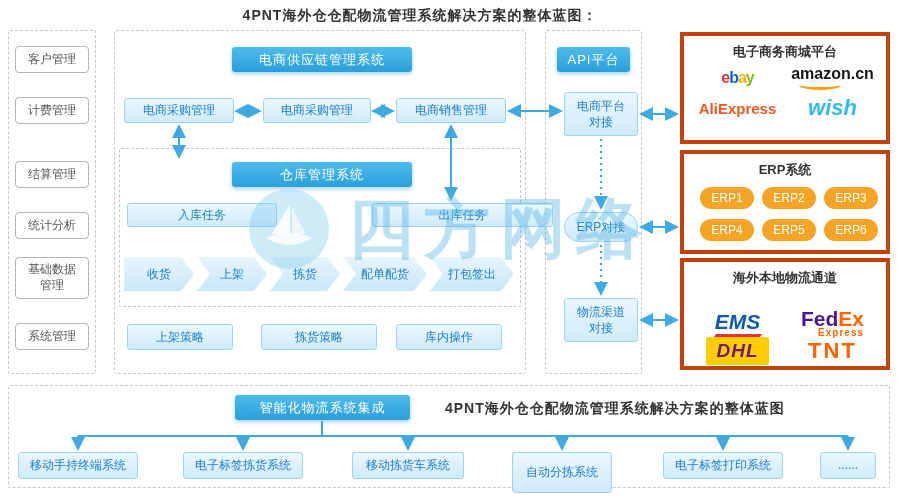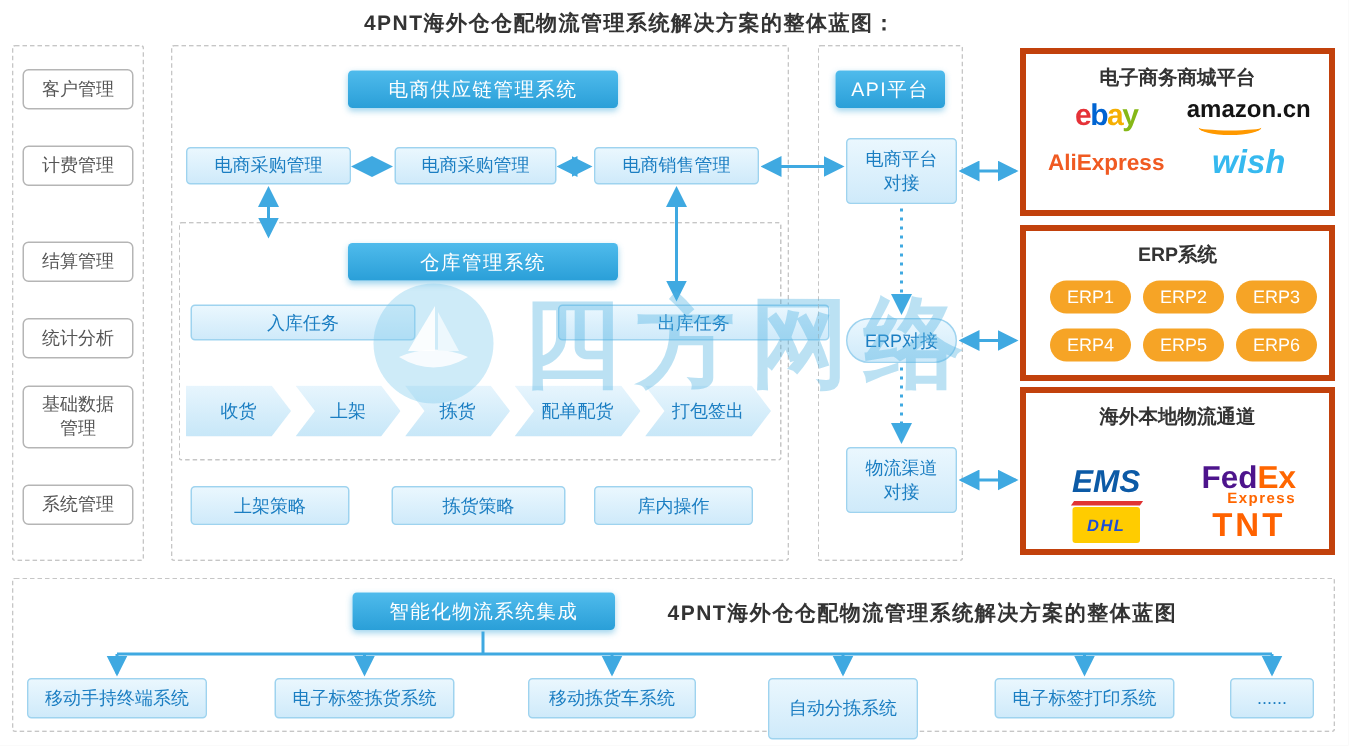--- a/index.html
+++ b/index.html
@@ -21,35 +21,35 @@
   .chev-first{clip-path:polygon(0 0,calc(100% - 13px) 0,100% 50%,calc(100% - 13px) 100%,0 100%);}
   .panel{border:4px solid #c2410c;background:#fff;display:flex;flex-direction:column;padding:7px 6px 16px;}
   .panel-title{font-size:13px;font-weight:bold;color:#333;text-align:center;margin-bottom:2px;}
   .grid2{flex:1;display:grid;grid-template-columns:1fr 1fr;align-items:center;justify-items:center;}
   .grid3{flex:1;display:grid;grid-template-columns:1fr 1fr 1fr;gap:10px 8px;align-items:center;
          justify-items:center;padding:6px 10px 8px;}
   .pill{background:#f6a426;color:#fff;font-size:12px;border-radius:11px;width:54px;height:22px;
         display:flex;align-items:center;justify-content:center;}
   .bot-title{font-size:14px;color:#333;font-weight:bold;letter-spacing:1px;}
   
-  .logo-ebay{font-size:20px;font-weight:bold;letter-spacing:-1px;}
+  .logo-ebay{font-size:16px;font-weight:bold;letter-spacing:-1px;}
   .logo-ebay .l0{color:#e53238}.logo-ebay .l1{color:#0064d2}
   .logo-ebay .l2{color:#f5af02}.logo-ebay .l3{color:#86b817}
   .logo-amazon{font-size:16px;font-weight:bold;color:#141414;line-height:1;text-align:center;}
   .amazon-smile{display:block;width:42px;height:7px;border-bottom:3px solid #ff9900;
                 border-radius:50%;margin:-2px auto 0 8px;}
   .logo-ali{font-size:15px;font-weight:bold;color:#f05a22;}
   .logo-wish{font-size:22px;font-weight:bold;font-style:italic;color:#36b9ef;}
   .logo-ems{font-size:21px;font-weight:bold;font-style:italic;color:#0c5aa6;line-height:1;text-align:center;}
   .ems-bar{display:block;height:3px;background:#e03333;transform:skewX(-35deg);margin-top:2px;}
   .logo-fedex{line-height:.85;text-align:center;font-weight:bold;font-size:21px;}
   .fedex-fed{color:#4d148c}.fedex-ex{color:#ff6600}
   .fedex-express{font-size:10px;color:#ff6600;font-weight:bold;letter-spacing:1px;margin-top:1px;text-align:right;}
   .logo-dhl{background:#ffcc00;padding:3px 10px;border-radius:2px;}
-  .dhl-text{color:#1d4ed8;font-size:11px;font-weight:bold;font-style:italic;letter-spacing:1px;}
+  .dhl-text{color:#701a75;font-size:19px;font-weight:bold;font-style:italic;letter-spacing:1px;}
   .logo-tnt{font-size:22px;font-weight:bold;color:#ff6200;letter-spacing:2px;}
   
   .watermark{position:absolute;left:246px;top:184px;display:flex;align-items:center;gap:16px;
              opacity:.38;pointer-events:none;z-index:60;}
   .wm-text{font-size:66px;font-weight:bold;color:#4fb2e2;letter-spacing:10px;white-space:nowrap;}
   svg.overlay{position:absolute;left:0;top:0;z-index:5;}
 </style>
 </head>
 <body>
 

